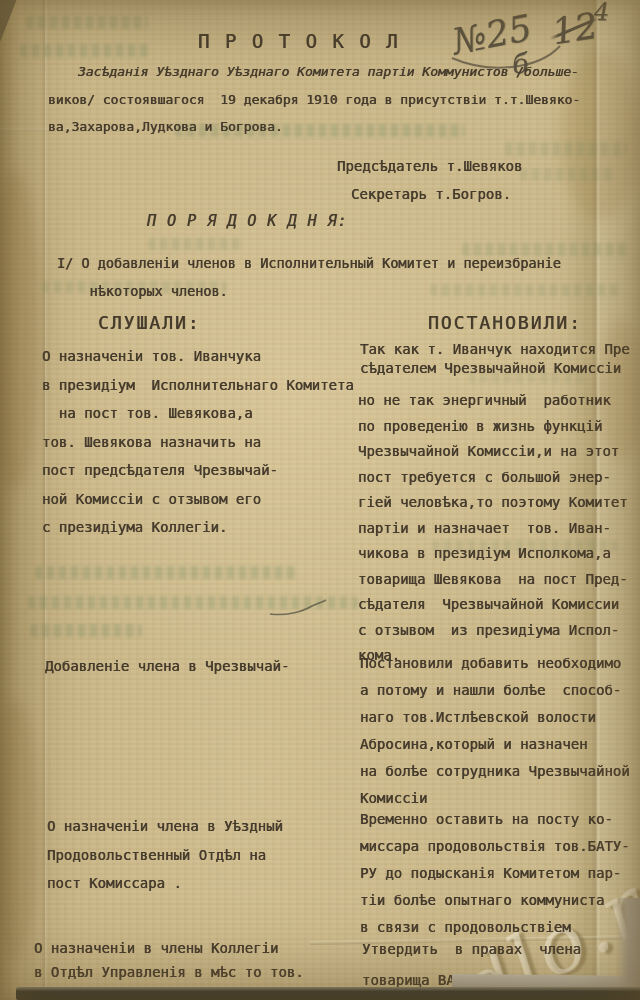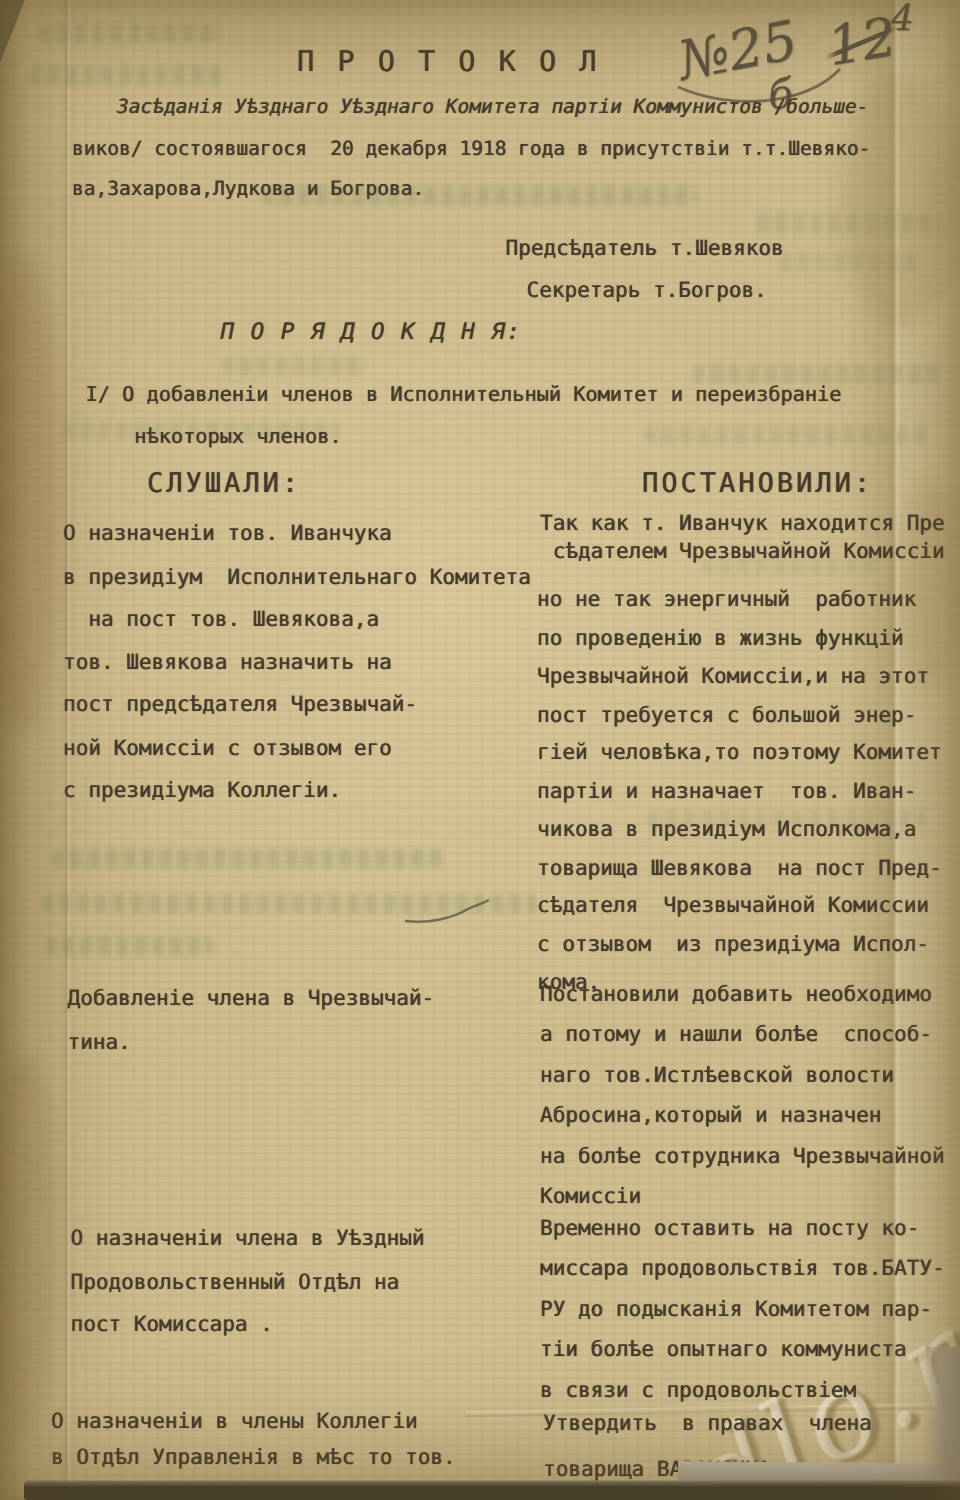--- a/index.html
+++ b/index.html
@@ -23,21 +23,21 @@
   .tl{white-space:pre;}
   .abs{position:absolute;}
   .title{font-size:19px;letter-spacing:2px;}
   .intro{font-size:13px;line-height:27.5px;}
   .officials{font-size:14px;line-height:28px;}
   .agendaHead{font-size:15px;letter-spacing:1px;}
   .agenda{font-size:13.5px;line-height:27.5px;}
   .colHead{font-size:18px;letter-spacing:2px;}
   .colText{font-size:14px;}
   .lh28{line-height:28.5px;} .lh27{line-height:27px;} .lh25{line-height:25.5px;}
-  .lh19{line-height:18.5px;text-align:right;} .lh24{line-height:24px;} .lh31{line-height:31px;}
+  .lh19{line-height:18.5px;} .lh24{line-height:24px;} .lh31{line-height:31px;}
   .hw{font-family:"DejaVu Serif","Liberation Serif",serif;font-style:italic;color:#5a5242;
       text-shadow:.5px .5px .8px rgba(70,62,48,.5);}
   .strikewrap{position:relative;display:inline-block;}
   .strikeline{position:absolute;left:-4px;right:-2px;top:46%;height:3px;
       background:linear-gradient(95deg, rgba(90,82,66,0) 0, #5a5242 18%, #5a5242 85%, rgba(90,82,66,0));
       transform:rotate(-14deg);}
   .smudge{position:absolute;filter:blur(1.6px);opacity:.5;border-radius:4px;
       background:repeating-linear-gradient(90deg, rgba(116,138,96,.55) 0 7px, rgba(116,138,96,.12) 7px 12px);}
   .blotch{position:absolute;filter:blur(7px);border-radius:50%;pointer-events:none;}
   .creaseV{position:absolute;top:0;bottom:0;width:5px;pointer-events:none;
@@ -104,21 +104,21 @@
     <span>12</span>
     <span class="strikeline"></span>
   </div>
   <div class="abs hw" style="left:594px;top:-2px;font-size:24px;">4</div>
 
   
   <div class="abs ink title" style="left:198px;top:30px;">П Р О Т О К О Л</div>
 
   <div class="abs ink intro" style="left:48px;top:58px;">
       <div class="tl">Засѣданія Уѣзднаго Уѣзднаго Комитета партіи Коммунистов /больше-</div>
-      <div class="tl">виков/ состоявшагося  20 декабря 1918 года в присутствіи т.т.Шевяко-</div>
+      <div class="tl">виков/ состоявшагося  19 декабря 1910 года в присутствіи т.т.Шевяко-</div>
       <div class="tl">ва,Захарова,Лудкова и Богрова.</div>
     </div>
   <style>.intro .tl:first-child{padding-left:30px;font-style:italic;}</style>
 
   <div class="abs ink officials" style="left:337px;top:152px;">Предсѣдатель т.Шевяков</div>
   <div class="abs ink officials" style="left:351px;top:180px;">Секретарь т.Богров.</div>
 
   <div class="abs ink agendaHead" style="left:147px;top:212px;font-style:italic;">П О Р Я Д О К   Д Н Я:</div>
   <div class="abs ink agenda" style="left:57px;top:250px;">
       <div class="tl">I/ О добавленіи членов в Исполнительный Комитет и переизбраніе</div>
@@ -152,21 +152,20 @@
       <div class="tl">чикова в президіум Исполкома,а</div>
       <div class="tl">товарища Шевякова  на пост Пред-</div>
       <div class="tl">сѣдателя  Чрезвычайной Комиссии</div>
       <div class="tl">с отзывом  из президіума Испол-</div>
       <div class="tl">кома.</div>
     </div>
 
   
   <div class="abs ink colText lh28" style="left:45px;top:652px;">
       <div class="tl">Добавленіе члена в Чрезвычай-</div>
-      <div class="tl">тина.</div>
     </div>
   <div class="abs ink colText lh27" style="left:360px;top:650px;">
       <div class="tl">Постановили добавить необходимо</div>
       <div class="tl">а потому и нашли болѣе  способ-</div>
       <div class="tl">наго тов.Истлѣевской волости</div>
       <div class="tl">Абросина,который и назначен</div>
       <div class="tl">на болѣе сотрудника Чрезвычайной</div>
       <div class="tl">Комиссіи</div>
     </div>
 

